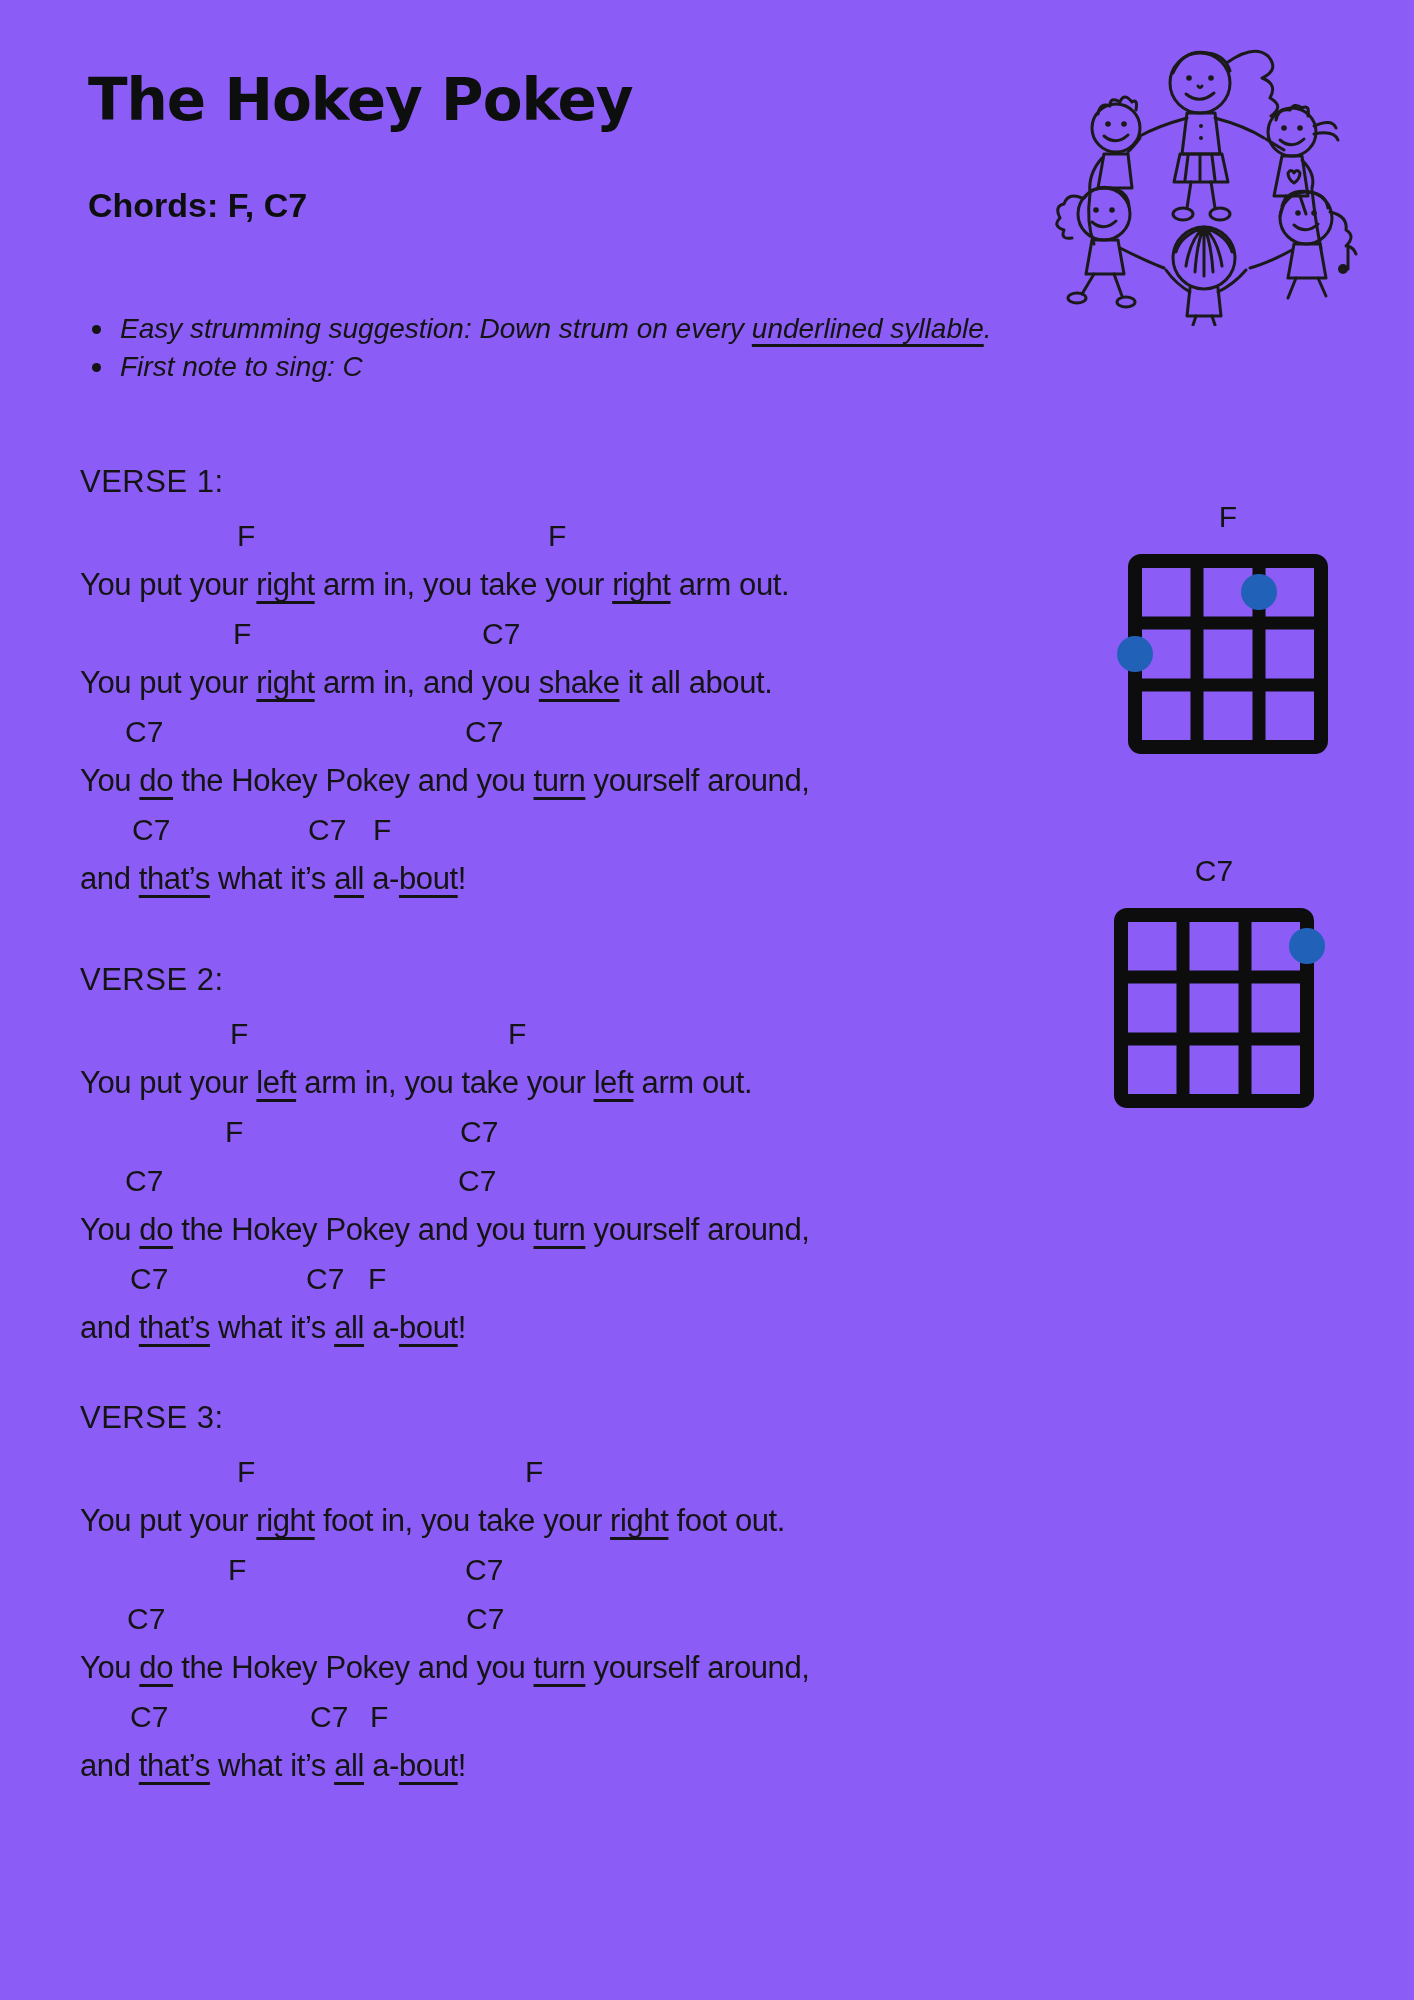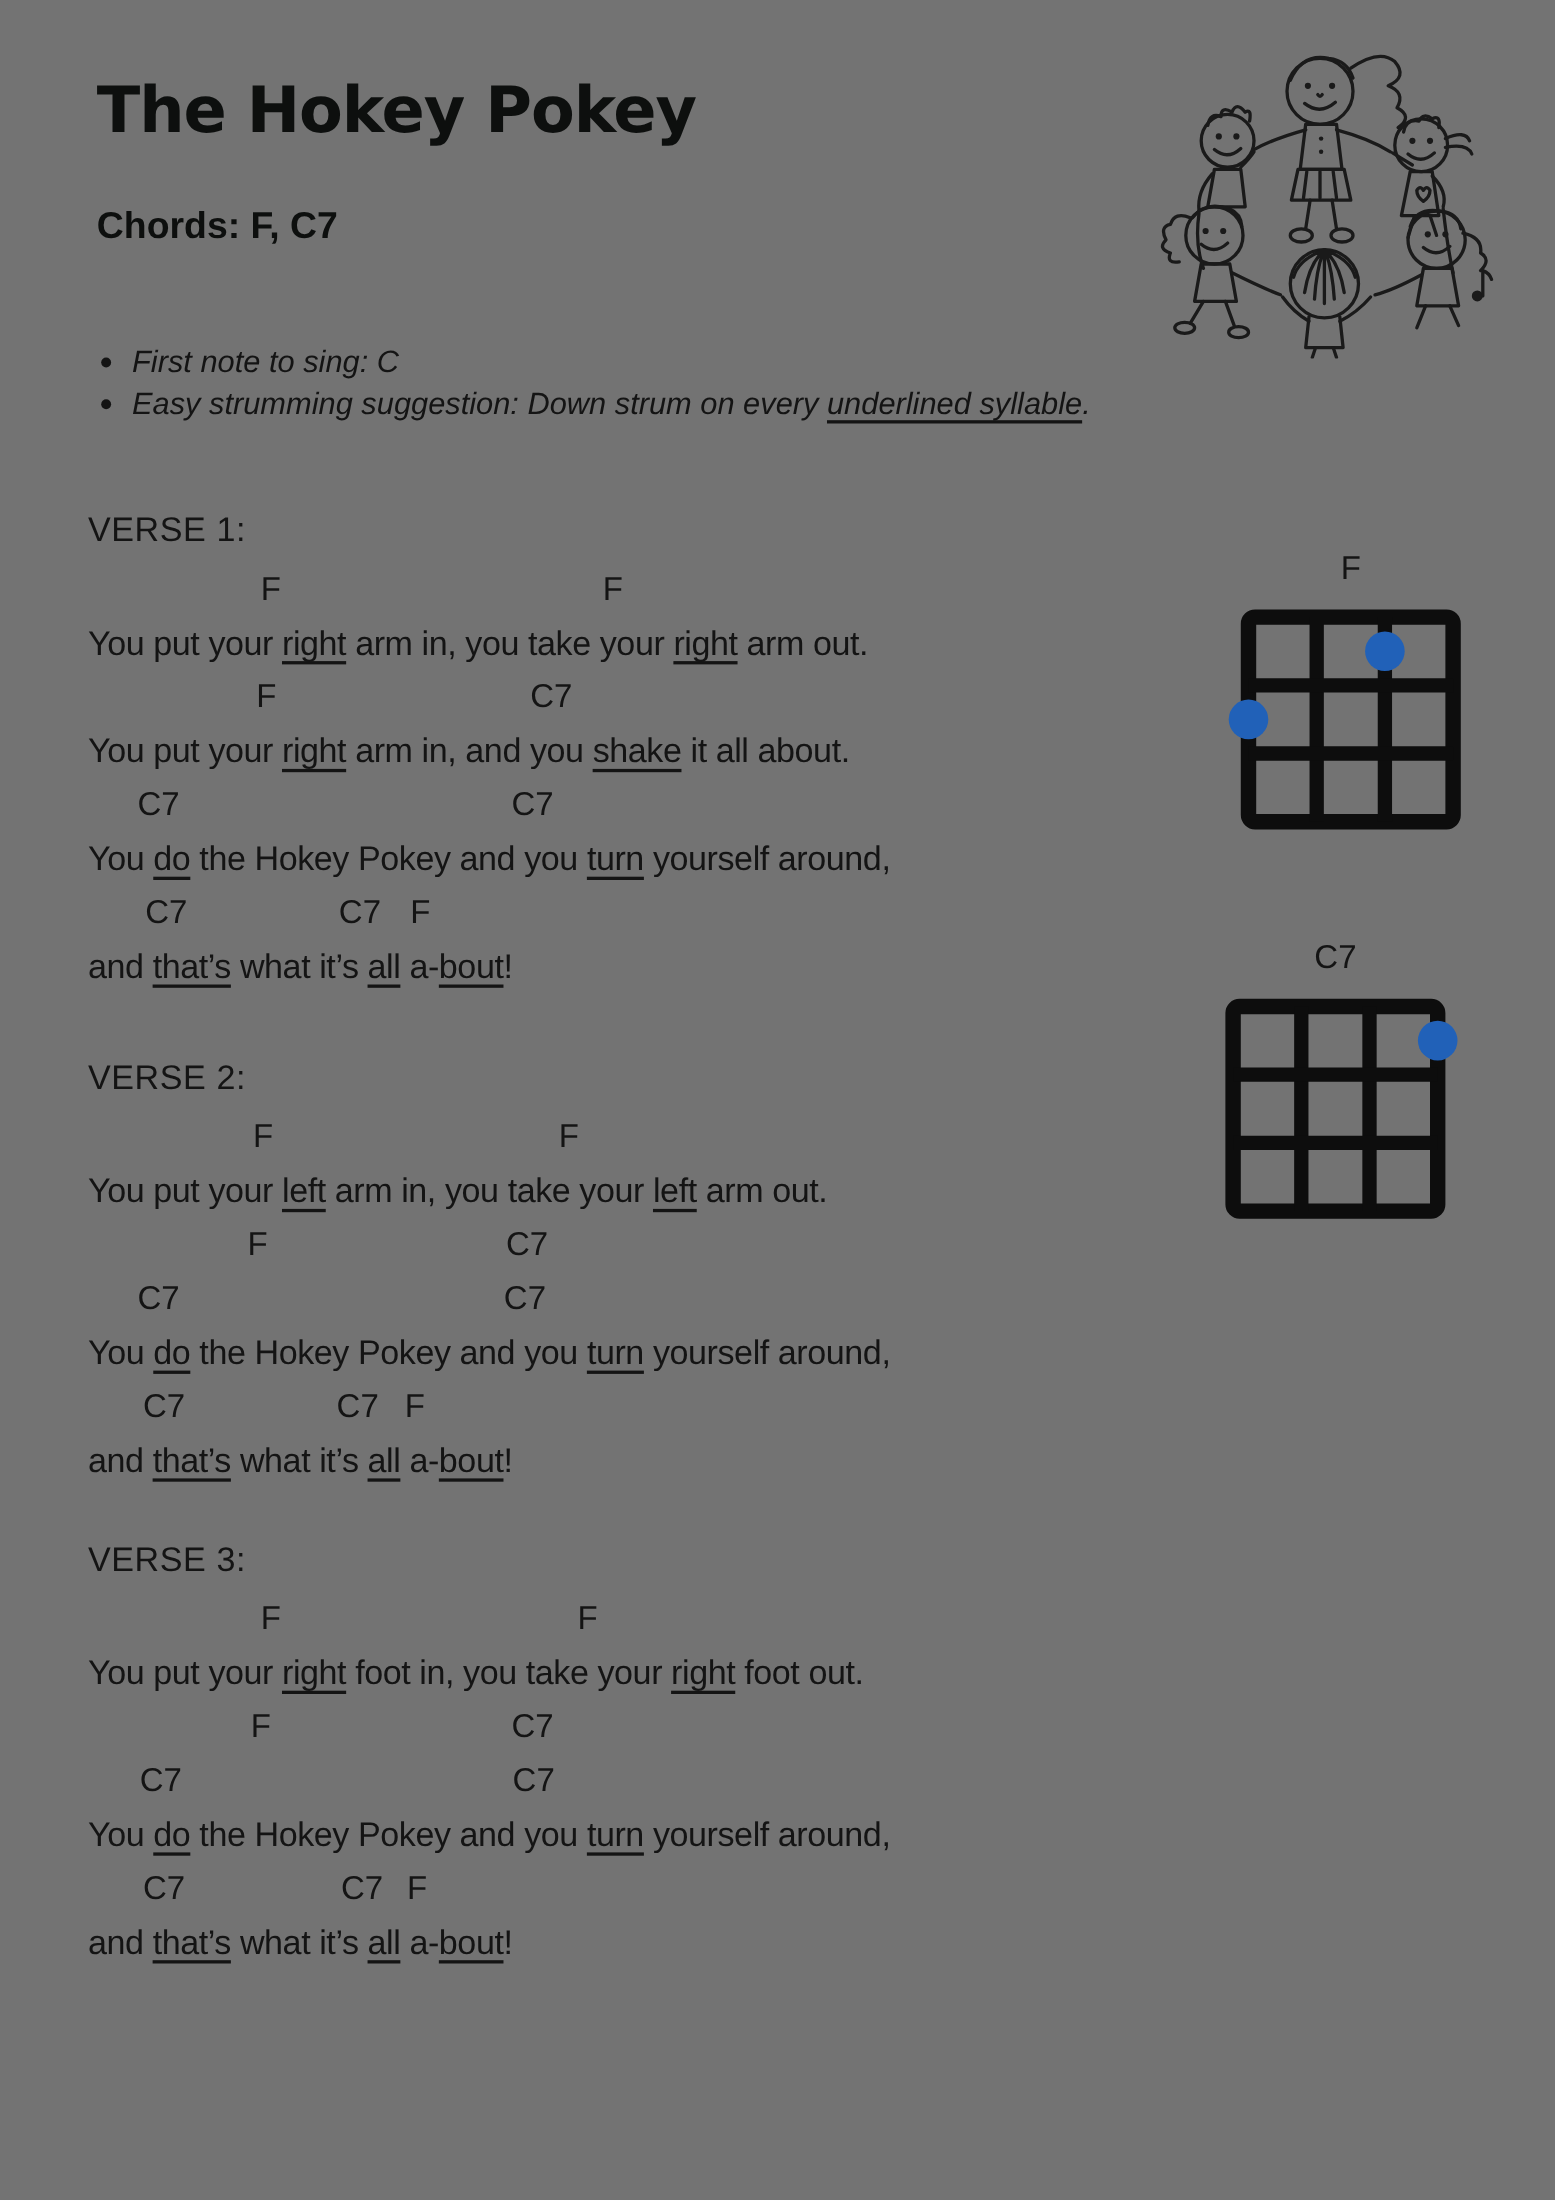--- a/index.html
+++ b/index.html
@@ -1,16 +1,16 @@
 <!DOCTYPE html>
 <html><head>
 <meta charset="utf-8">
 <style>
   html,body{margin:0;padding:0;background:#d9e4dd;}
-  .page{position:relative;width:1414px;height:2000px;background:#737373;color:#141414;
+  .page{position:relative;width:1414px;height:2000px;background:#8b5cf6;color:#141414;
         font-family:"Liberation Sans","DejaVu Sans",sans-serif;overflow:hidden;margin:0 auto;}
   .title{position:absolute;left:88px;top:66px;margin:0;font-family:"DejaVu Sans",sans-serif;
          font-weight:800;font-size:58px;letter-spacing:-1px;color:#0d0f0e;}
   .subtitle{position:absolute;left:88px;top:186px;margin:0;font-family:Liberation Sans, sans-serif;
             font-weight:800;font-size:34px;color:#0d0f0e;}
   .illustration{position:absolute;left:1040px;top:26px;}
   .notes{position:absolute;left:88px;top:310px;margin:0;padding:0;list-style:none;
          font-style:italic;font-size:28px;line-height:38px;}
   .notes li{position:relative;padding-left:32px;}
   .notes li::before{content:"";position:absolute;left:4px;top:15px;width:9px;height:9px;
@@ -107,22 +107,22 @@
       <circle cx="164" cy="232" r="31"></circle>
       <path d="M164,201 Q150,214 146,240 M164,201 Q157,216 155,246 M164,201 Q164,220 164,250 M164,201 Q171,216 173,246 M164,201 Q178,214 182,240 M164,201 Q140,210 136,226 M164,201 Q188,210 192,226"></path>
       <path d="M150,262 L147,290 L181,290 L178,262"></path>
       <path d="M150,266 Q136,258 126,244"></path>
       <path d="M178,266 Q194,258 206,244"></path>
       <path d="M156,290 L153,299 M172,290 L175,299"></path>
     </g>
   </svg>
 
   <ul class="notes">
+    <li><span>Easy strumming suggestion: Down strum on every </span><span class="u">underlined syllable</span><span>.</span></li>
     <li><span>First note to sing: C</span></li>
-    <li><span>Easy strumming suggestion: Down strum on every </span><span class="u">underlined syllable</span><span>.</span></li>
   </ul>
 
   <section class="verse v1">
     <div class="vh">VERSE 1:</div>
     <div class="crow">
       <span class="chord" style="left:157px">F</span>
       <span class="chord" style="left:468px">F</span>
     </div>
     <div class="lrow"><span>You put your </span><span class="u">right</span><span> arm in, you take your </span><span class="u">right</span><span> arm out.</span></div>
     <div class="crow">

